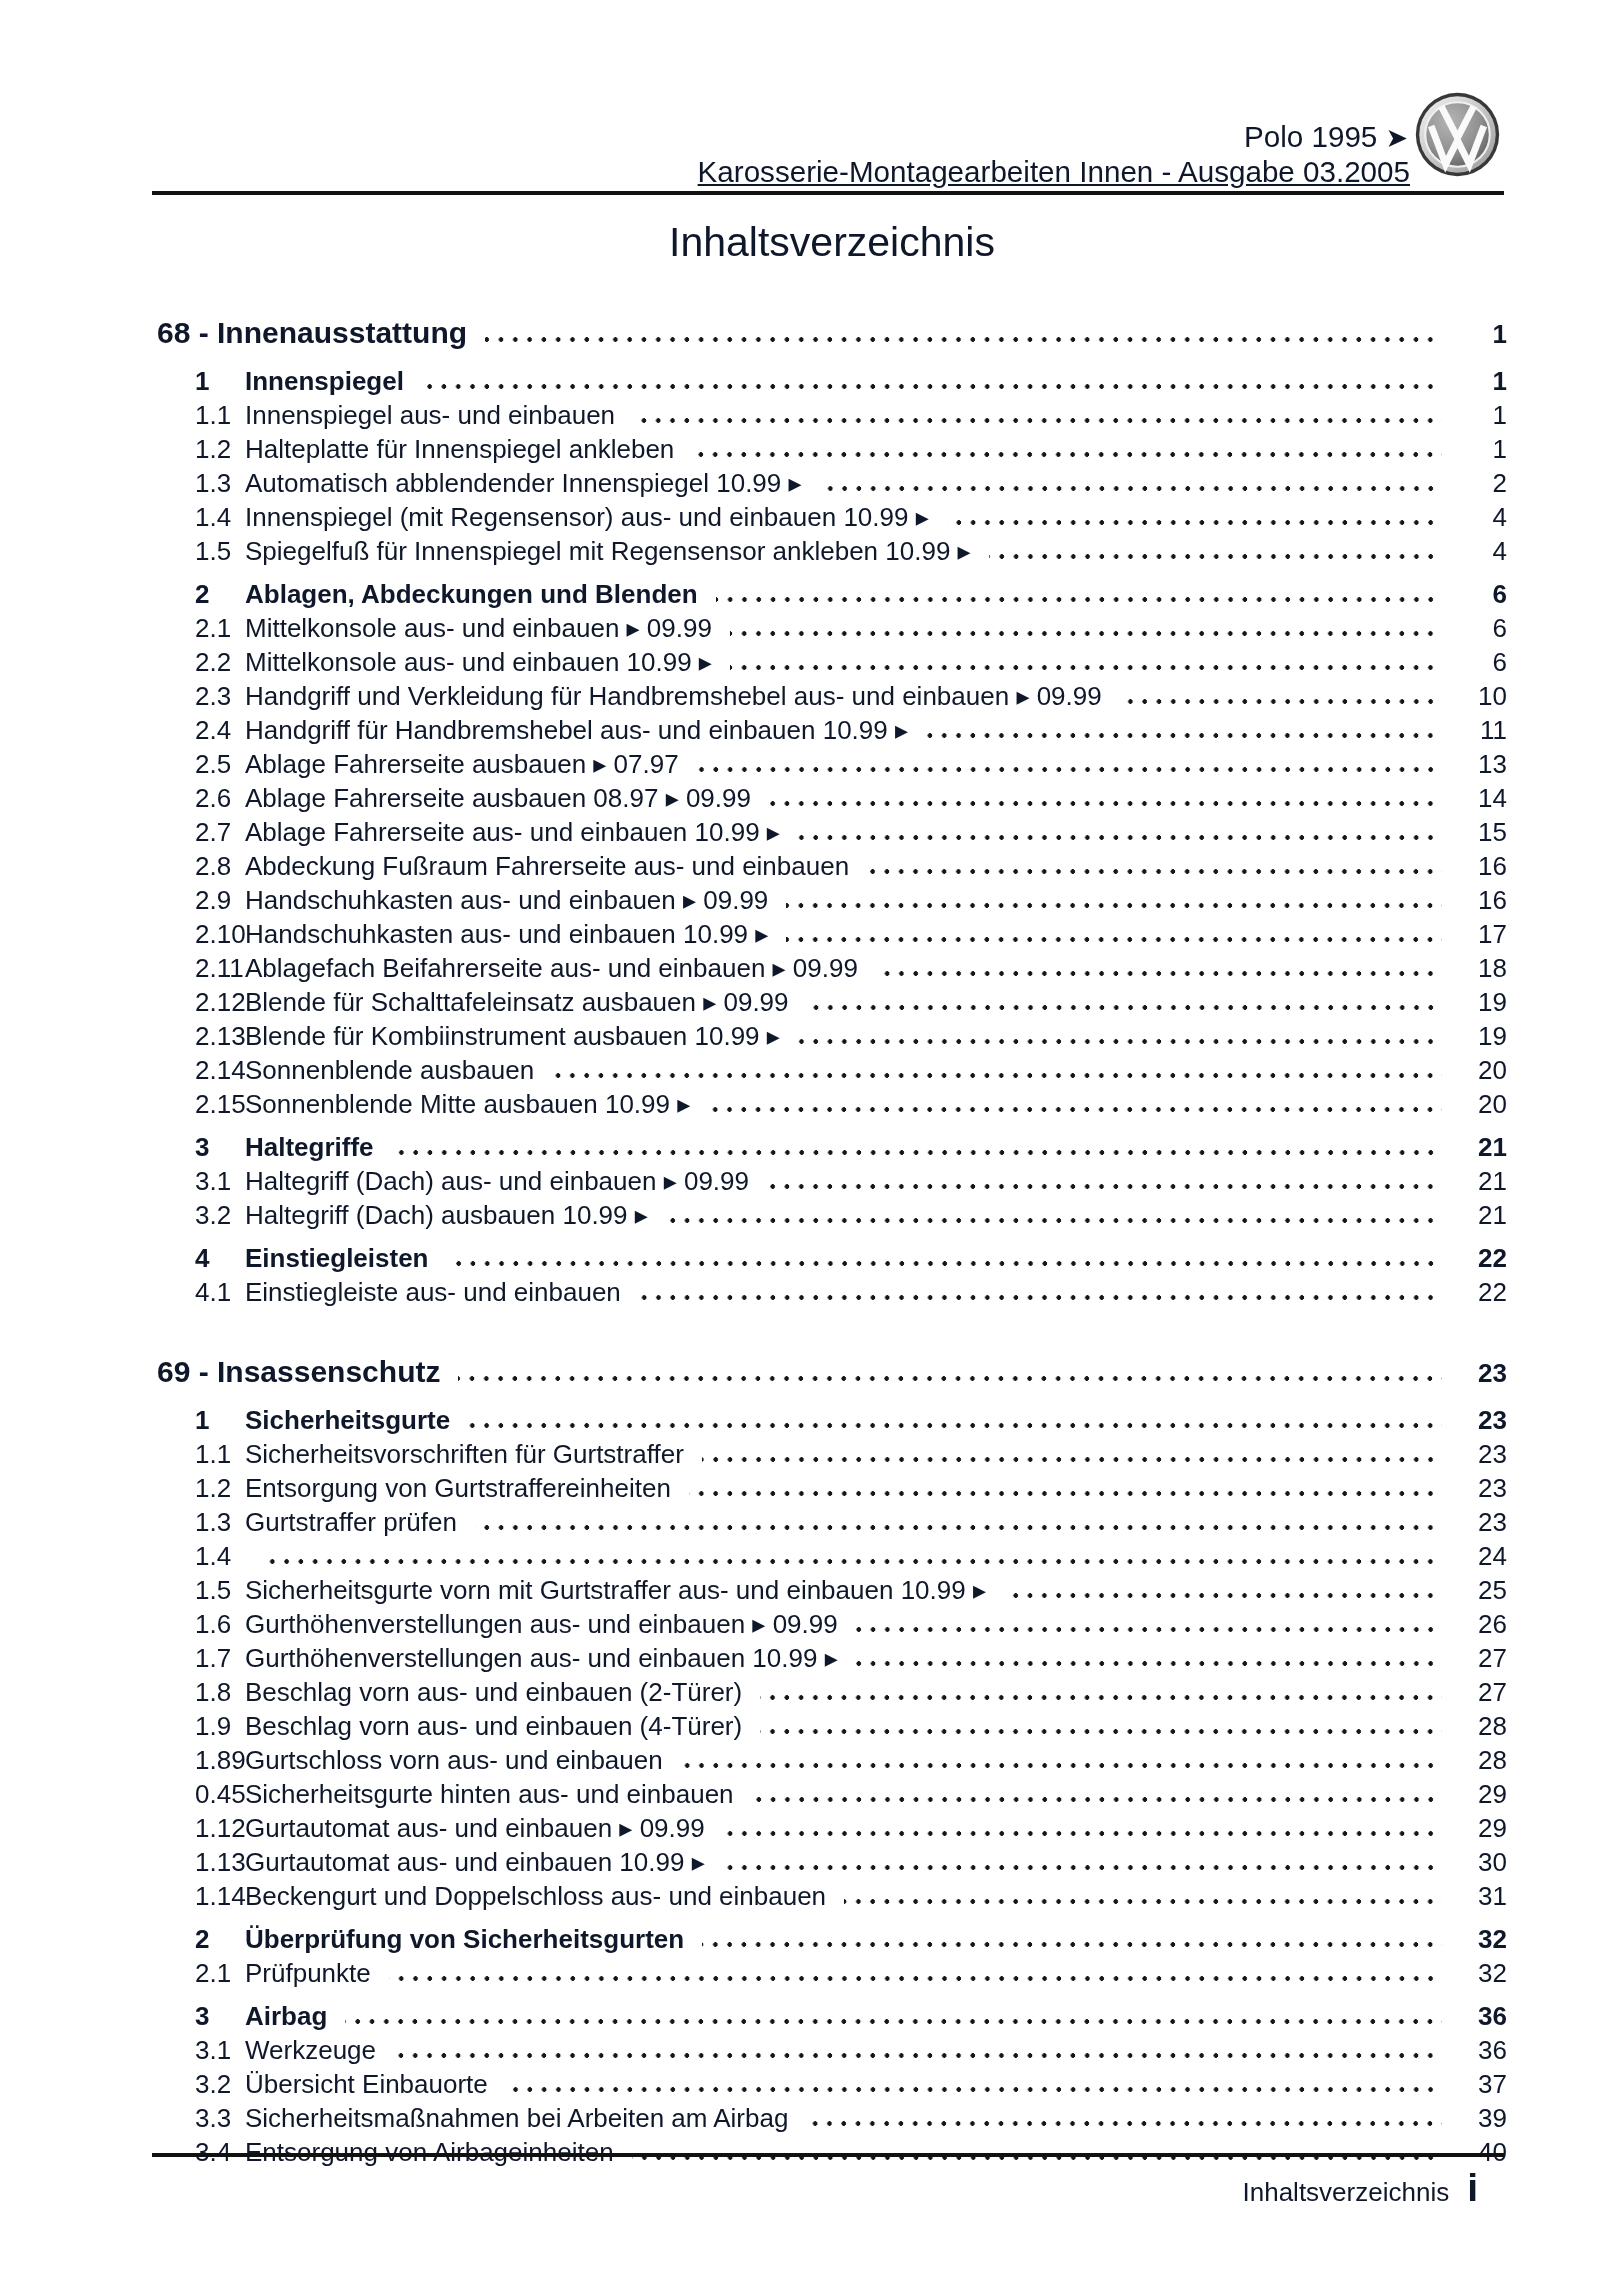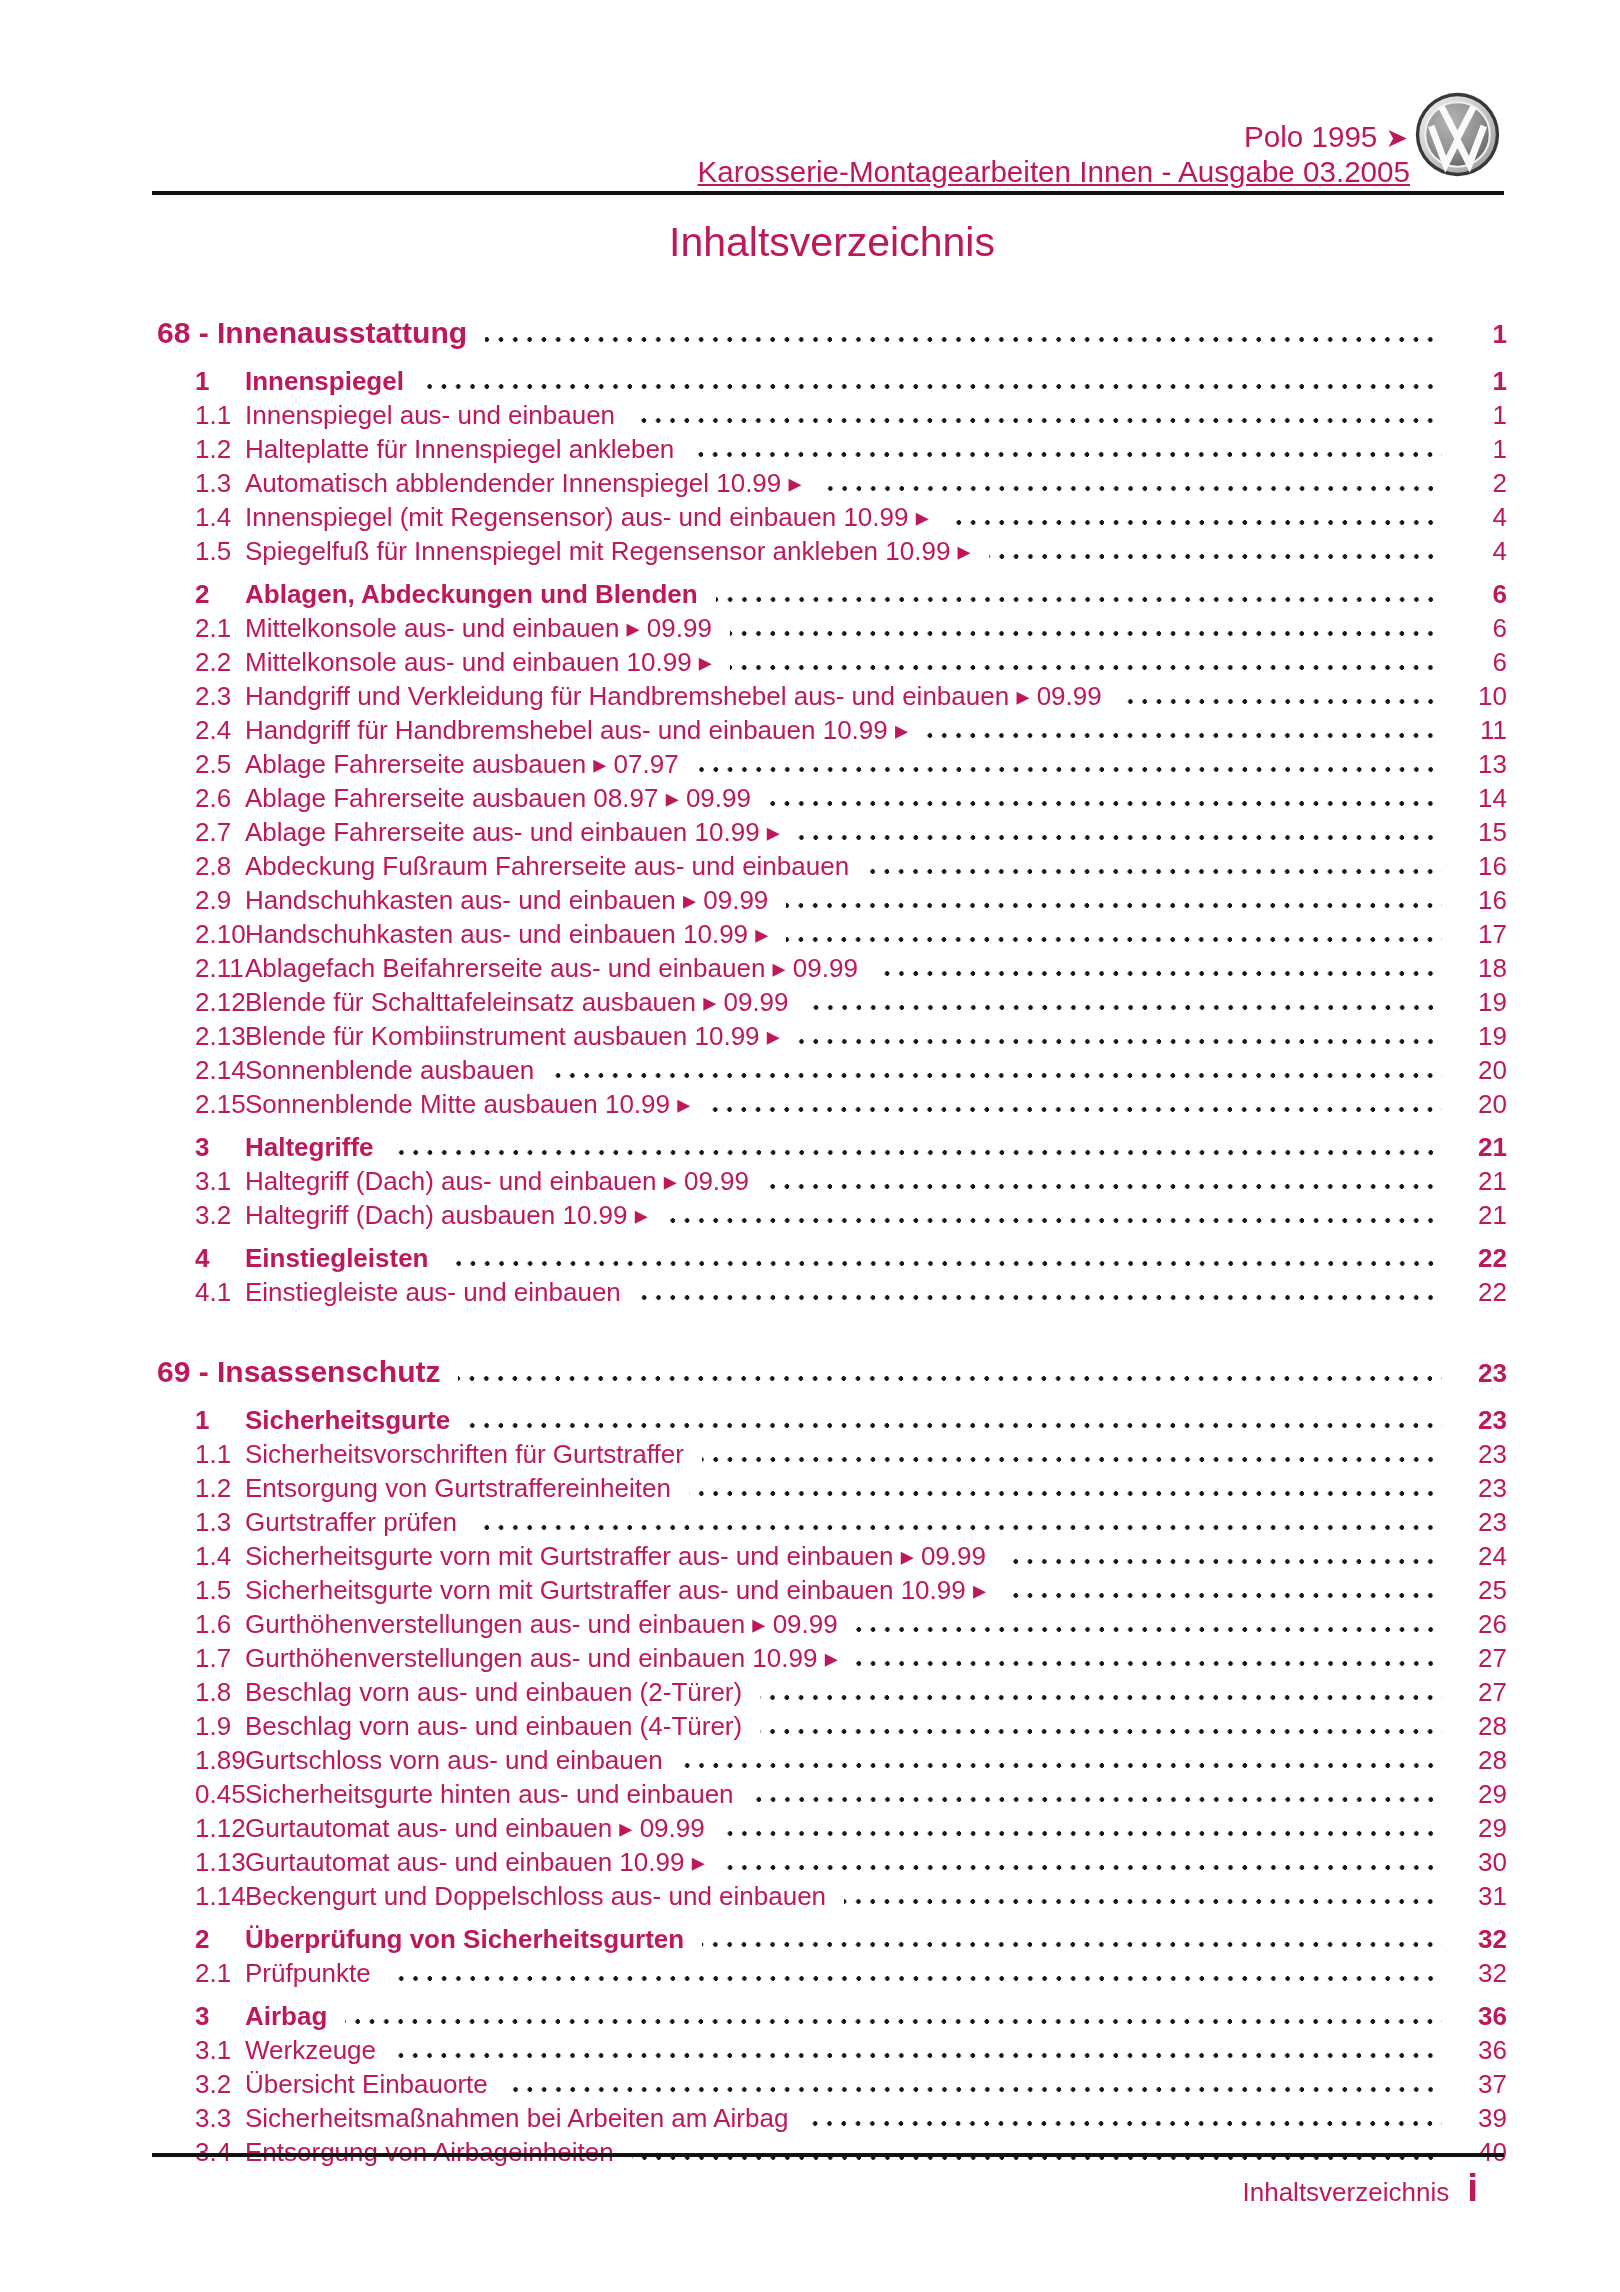--- a/index.html
+++ b/index.html
@@ -1,21 +1,21 @@
 <!DOCTYPE html>
 <html style="font-size:14.3px"><head>
 <meta charset="utf-8">
 <style>
   html,body{margin:0;padding:0;background:#ffffff;}
   .page{
     position:relative;
     width:1620px;height:2293px;
     background:#ffffff;
     font-family:"Liberation Sans","DejaVu Sans",sans-serif;
-    color:#be185d;
+    color:#0f172a;
     overflow:hidden;
   }
   
   .header-text{
     position:absolute;top:120px;right:210px;
     text-align:right;line-height:33px;font-size:29.6px;white-space:nowrap;
   }
   .header-arrow{font-size:27px;letter-spacing:1.8px;}
   .header-subtitle{font-size:29.6px;text-decoration:underline;}
   .logo{position:absolute;left:1415px;top:92px;width:85px;height:85px;}
@@ -282,21 +282,20 @@
         <span class="pg">23</span>
       </div>
       <div class="row item">
         <span class="num">1.3</span>
         <span class="lbl">Gurtstraffer prüfen</span>
         <span class="leader"></span>
         <span class="pg">23</span>
       </div>
       <div class="row item">
         <span class="num">1.4</span>
-        <span class="lbl">Sicherheitsgurte vorn mit Gurtstraffer aus- und einbauen ▸ 09.99</span>
         <span class="leader"></span>
         <span class="pg">24</span>
       </div>
       <div class="row item">
         <span class="num">1.5</span>
         <span class="lbl">Sicherheitsgurte vorn mit Gurtstraffer aus- und einbauen 10.99 ▸</span>
         <span class="leader"></span>
         <span class="pg">25</span>
       </div>
       <div class="row item">

